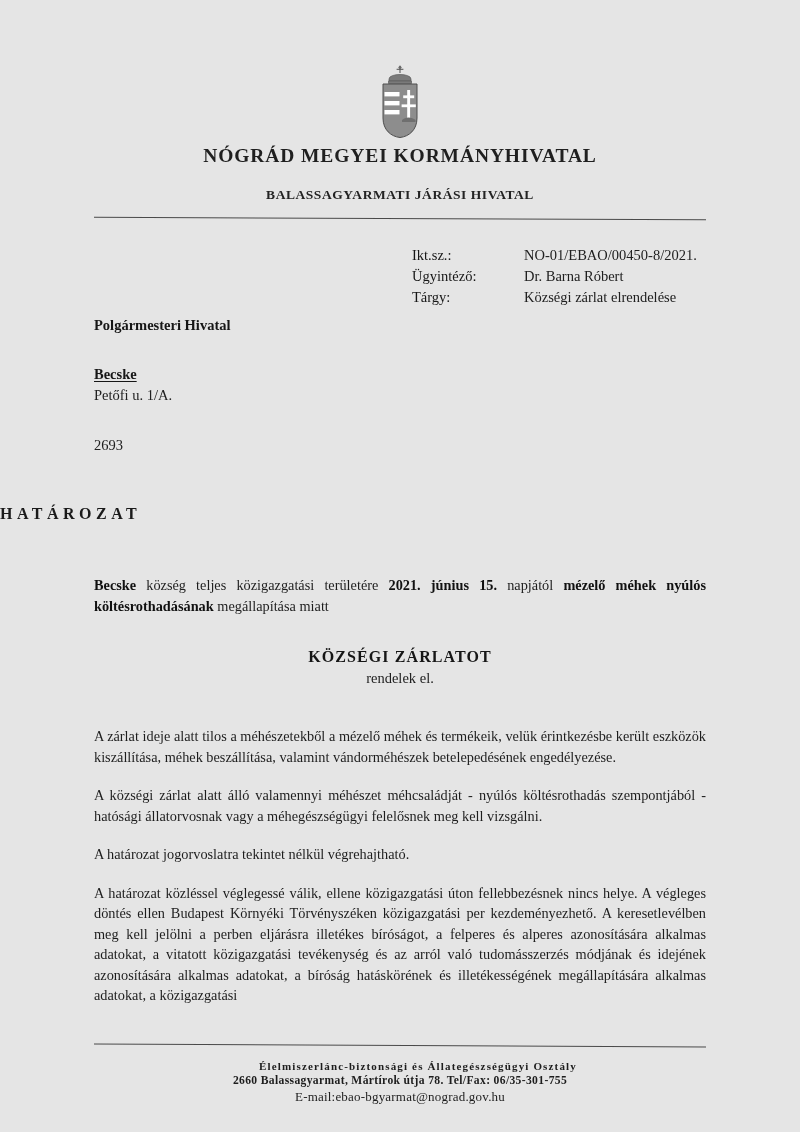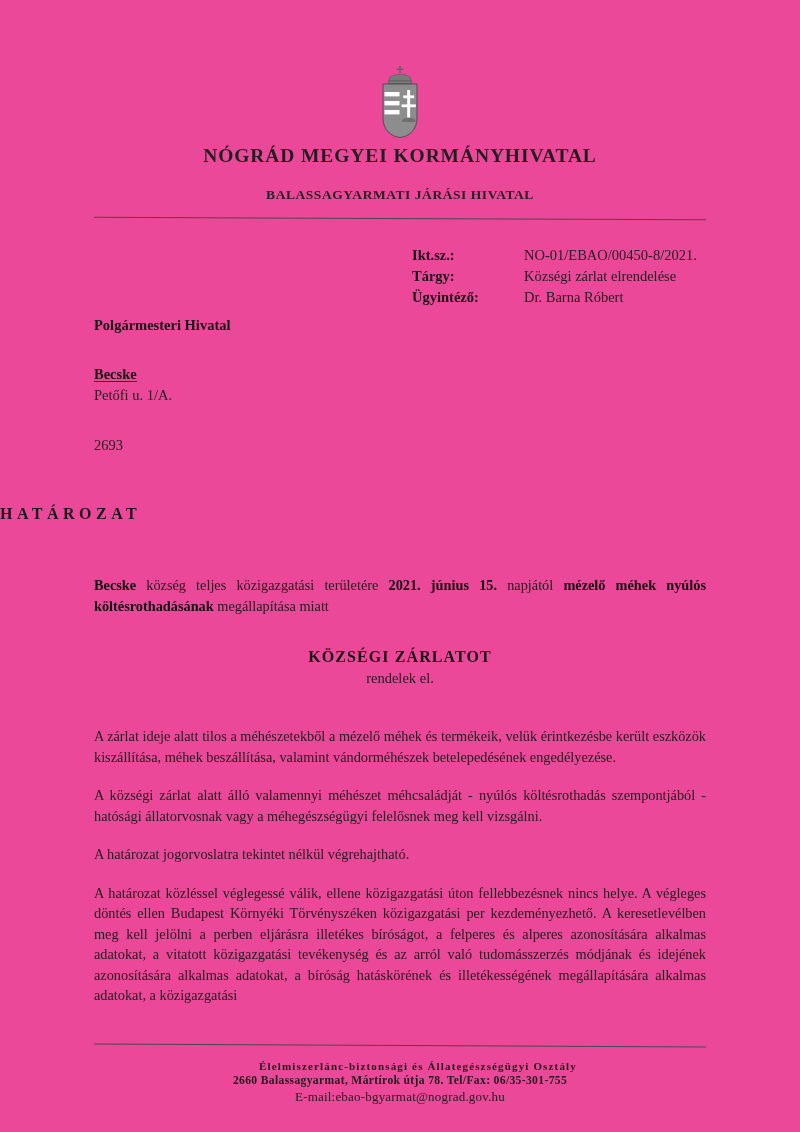--- a/index.html
+++ b/index.html
@@ -7,21 +7,21 @@
     margin: 0;
     padding: 0;
     background: #ffffff;
   }
 
   .page {
     position: relative;
     width: 800px;
     height: 1132px;
     margin: 0 auto;
-    background: #ec4899;
+    background: #e5e5e5;
     font-family: "Liberation Serif", "DejaVu Serif", serif;
     color: #1a1a1a;
     overflow: hidden;
   }
 
   
   .emblem-wrap {
     position: absolute;
     left: 0;
     right: 0;
@@ -74,21 +74,21 @@
   .ref-block {
     position: absolute;
     left: 412px;
     top: 245px;
     font-size: 14.5px;
     line-height: 21px;
   }
   .ref-row { display: flex; }
   .ref-label {
     width: 112px;
-    font-weight: bold;
+    font-weight: normal;
     flex: 0 0 112px;
     color: #161616;
   }
   .ref-value { color: #202020; text-align: center; }
 
   
   .addressee {
     position: absolute;
     left: 94px;
     top: 315px;
@@ -218,26 +218,26 @@
   <div class="org-subtitle">BALASSAGYARMATI JÁRÁSI HIVATAL</div>
 
   <div class="rule top"></div>
 
   <div class="ref-block">
     <div class="ref-row">
       <span class="ref-label">Ikt.sz.:</span>
       <span class="ref-value">NO-01/EBAO/00450-8/2021.</span>
     </div>
     <div class="ref-row">
+      <span class="ref-label">Ügyintéző:</span>
+      <span class="ref-value">Dr. Barna Róbert</span>
+    </div>
+    <div class="ref-row">
       <span class="ref-label">Tárgy:</span>
       <span class="ref-value">Községi zárlat elrendelése</span>
-    </div>
-    <div class="ref-row">
-      <span class="ref-label">Ügyintéző:</span>
-      <span class="ref-value">Dr. Barna Róbert</span>
     </div>
   </div>
 
   <div class="addressee">
     <div class="addr-office">Polgármesteri Hivatal</div>
     <div class="addr-town">Becske</div>
     <div class="addr-street">Petőfi u. 1/A.</div>
     <div class="addr-zip">2693</div>
   </div>
 

